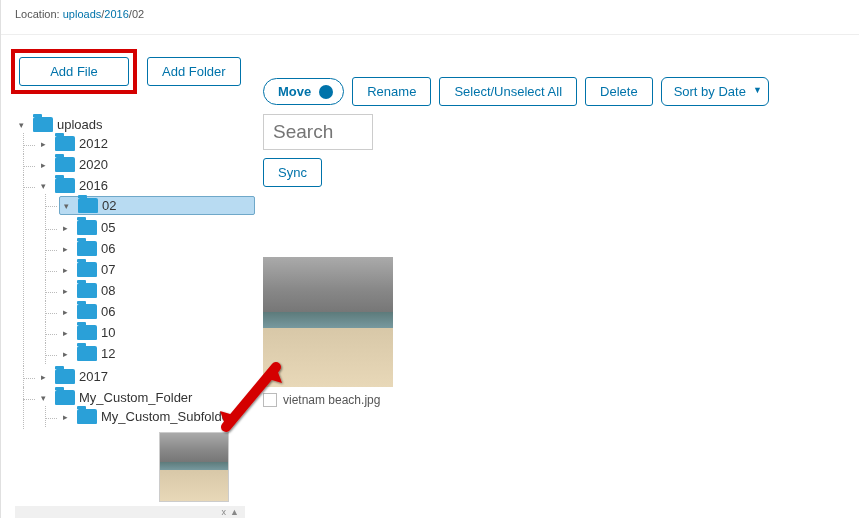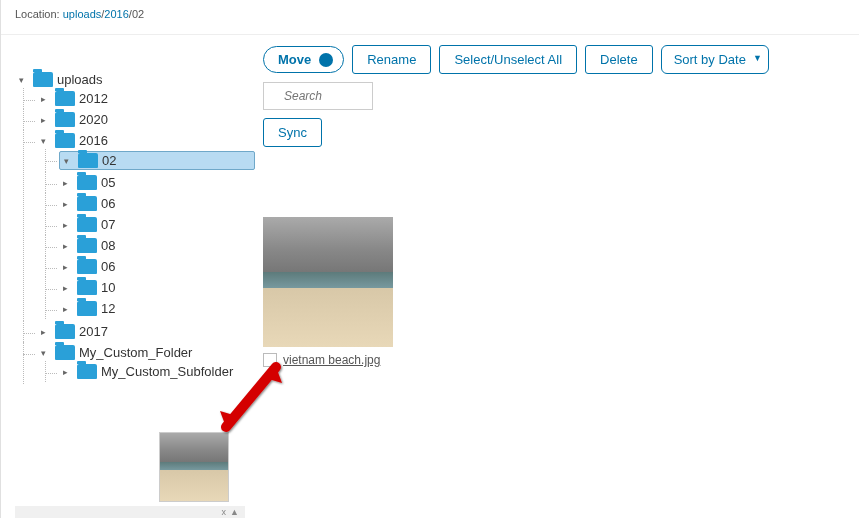--- a/index.html
+++ b/index.html
@@ -105,20 +105,21 @@
     top: -3px;
     left: 0;
     width: 9px;
     height: 3px;
     background: #2aa0d8;
     border-radius: 1px 1px 0 0;
   }
   .content {
     flex: 1;
     padding-left: 8px;
+    margin-top: 32px;
   }
   .toolbar {
     display: flex;
     flex-wrap: wrap;
     gap: 8px;
     align-items: center;
   }
   .toolbar-row2 { margin-top: 8px; display: flex; gap: 7px; }
   .move-btn {
     border: 1px solid #0073aa;
@@ -146,24 +147,23 @@
   }
   .sort-btn::after {
     content: "▼";
     position: absolute;
     right: 6px;
     top: 7px;
     font-size: 9px;
   }
   .search {
     border: 1px solid #ccc;
-    padding: 6px 20px;
-    font-size: 12px;
+    padding: 6px 9px;
+    font-size: 19px;
     width: 110px;
-    font-style: italic;
   }
   .files { margin-top: 70px; }
   .thumb {
     width: 130px;
     text-align: left;
   }
   .thumb-img {
     width: 130px;
     height: 130px;
     background: linear-gradient(to bottom,
@@ -172,21 +172,20 @@
       #d8c8a8 55%, #e8d8b8 100%);
     position: relative;
   }
   .thumb-caption {
     display: flex;
     align-items: center;
     gap: 6px;
     margin-top: 6px;
     font-size: 12px;
     color: #555;
-    text-decoration: underline;
   }
   .cb {
     width: 14px; height: 14px;
     border: 1px solid #bbb;
     background: #fff;
   }
   
   .drag-preview {
     position: absolute;
     left: 158px;
@@ -225,20 +224,28 @@
 </head>
 <body>
 
 <div class="location-bar">
   <span>Location:</span>
   <a href="#">uploads</a>/<a href="#">2016</a>/<span>02</span>
 </div>
 
 <div class="main">
   <div class="sidebar">
+    <div class="btn-row1">
+      <span class="addfile-wrap">
+        <button class="btn">Add File</button>
+      </span>
+      <span class="addfolder-wrap">
+        <button class="btn">Add Folder</button>
+      </span>
+    </div>
 
     <div class="tree">
       <ul>
         <li>
           <div class="node">
             <span class="toggle">▾</span>
             <span class="folder-icon"></span>
             <span>uploads</span>
           </div>
           <ul>

